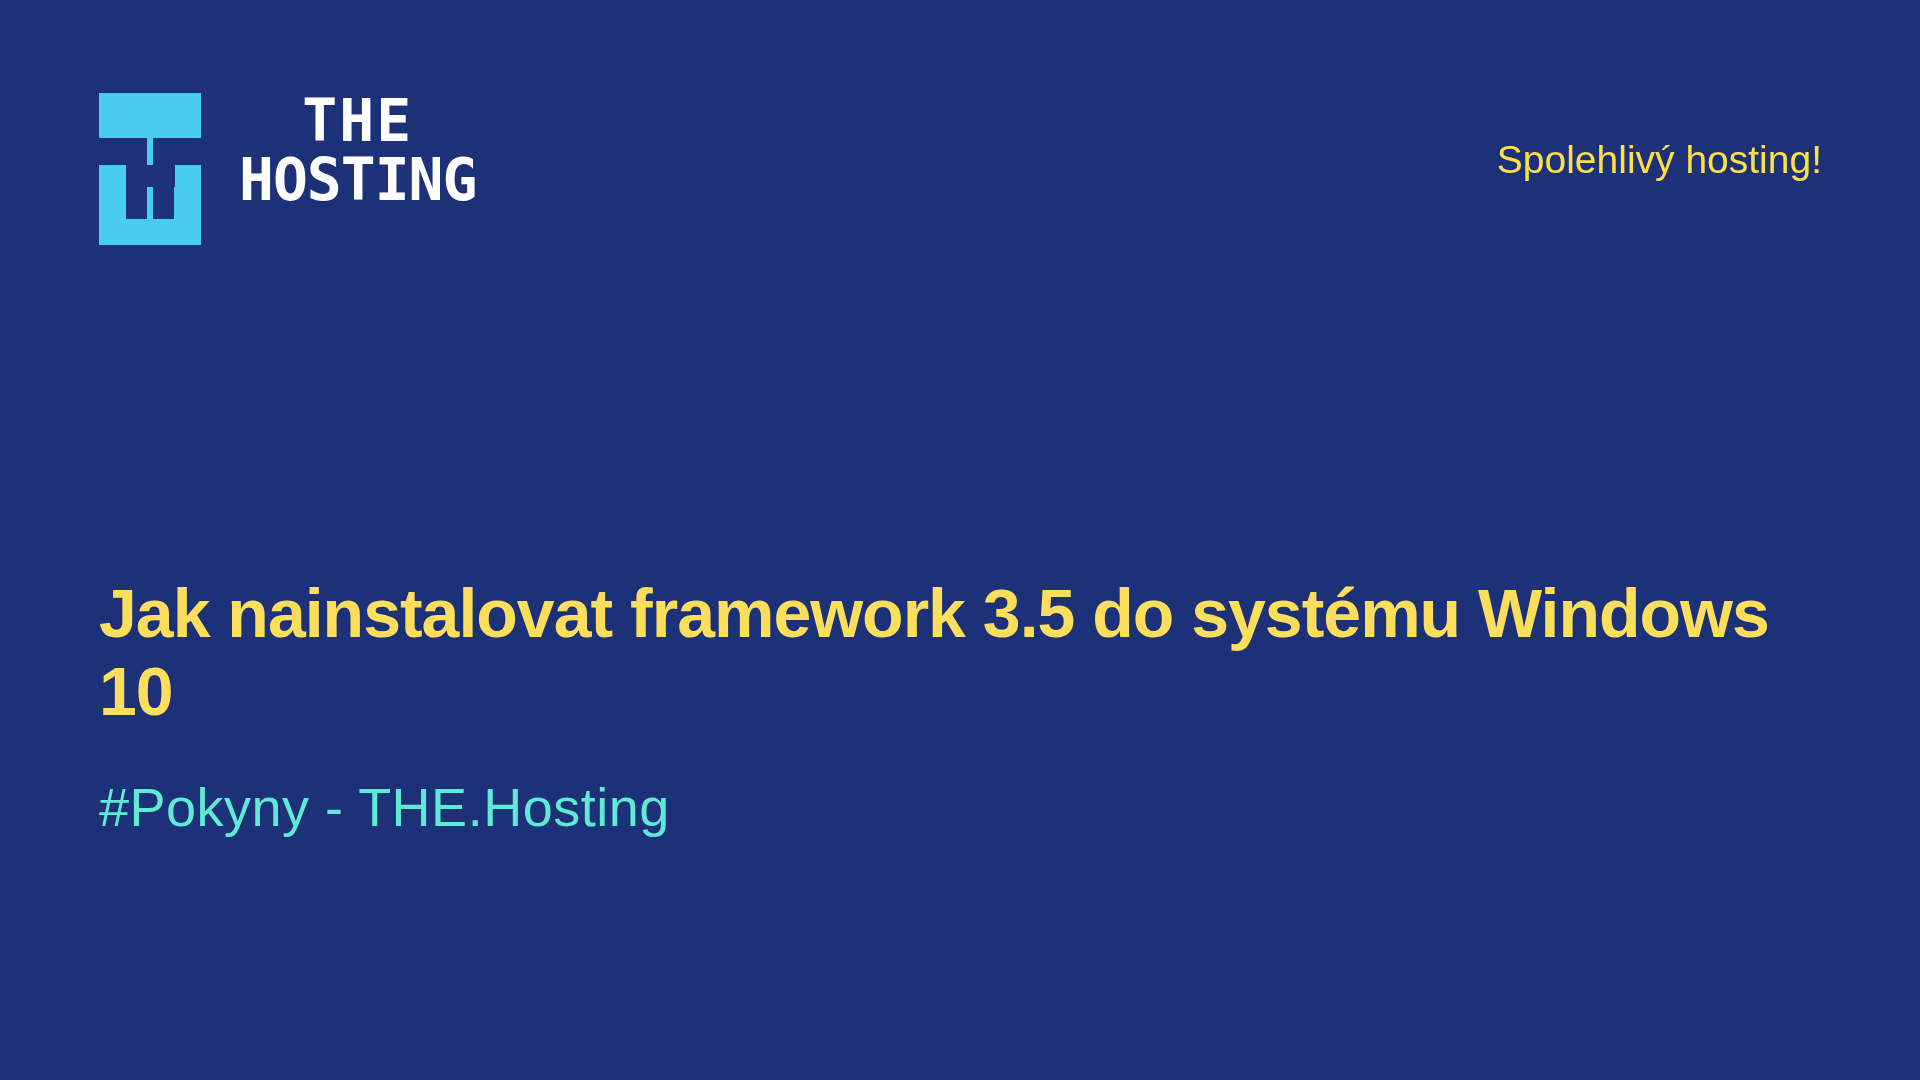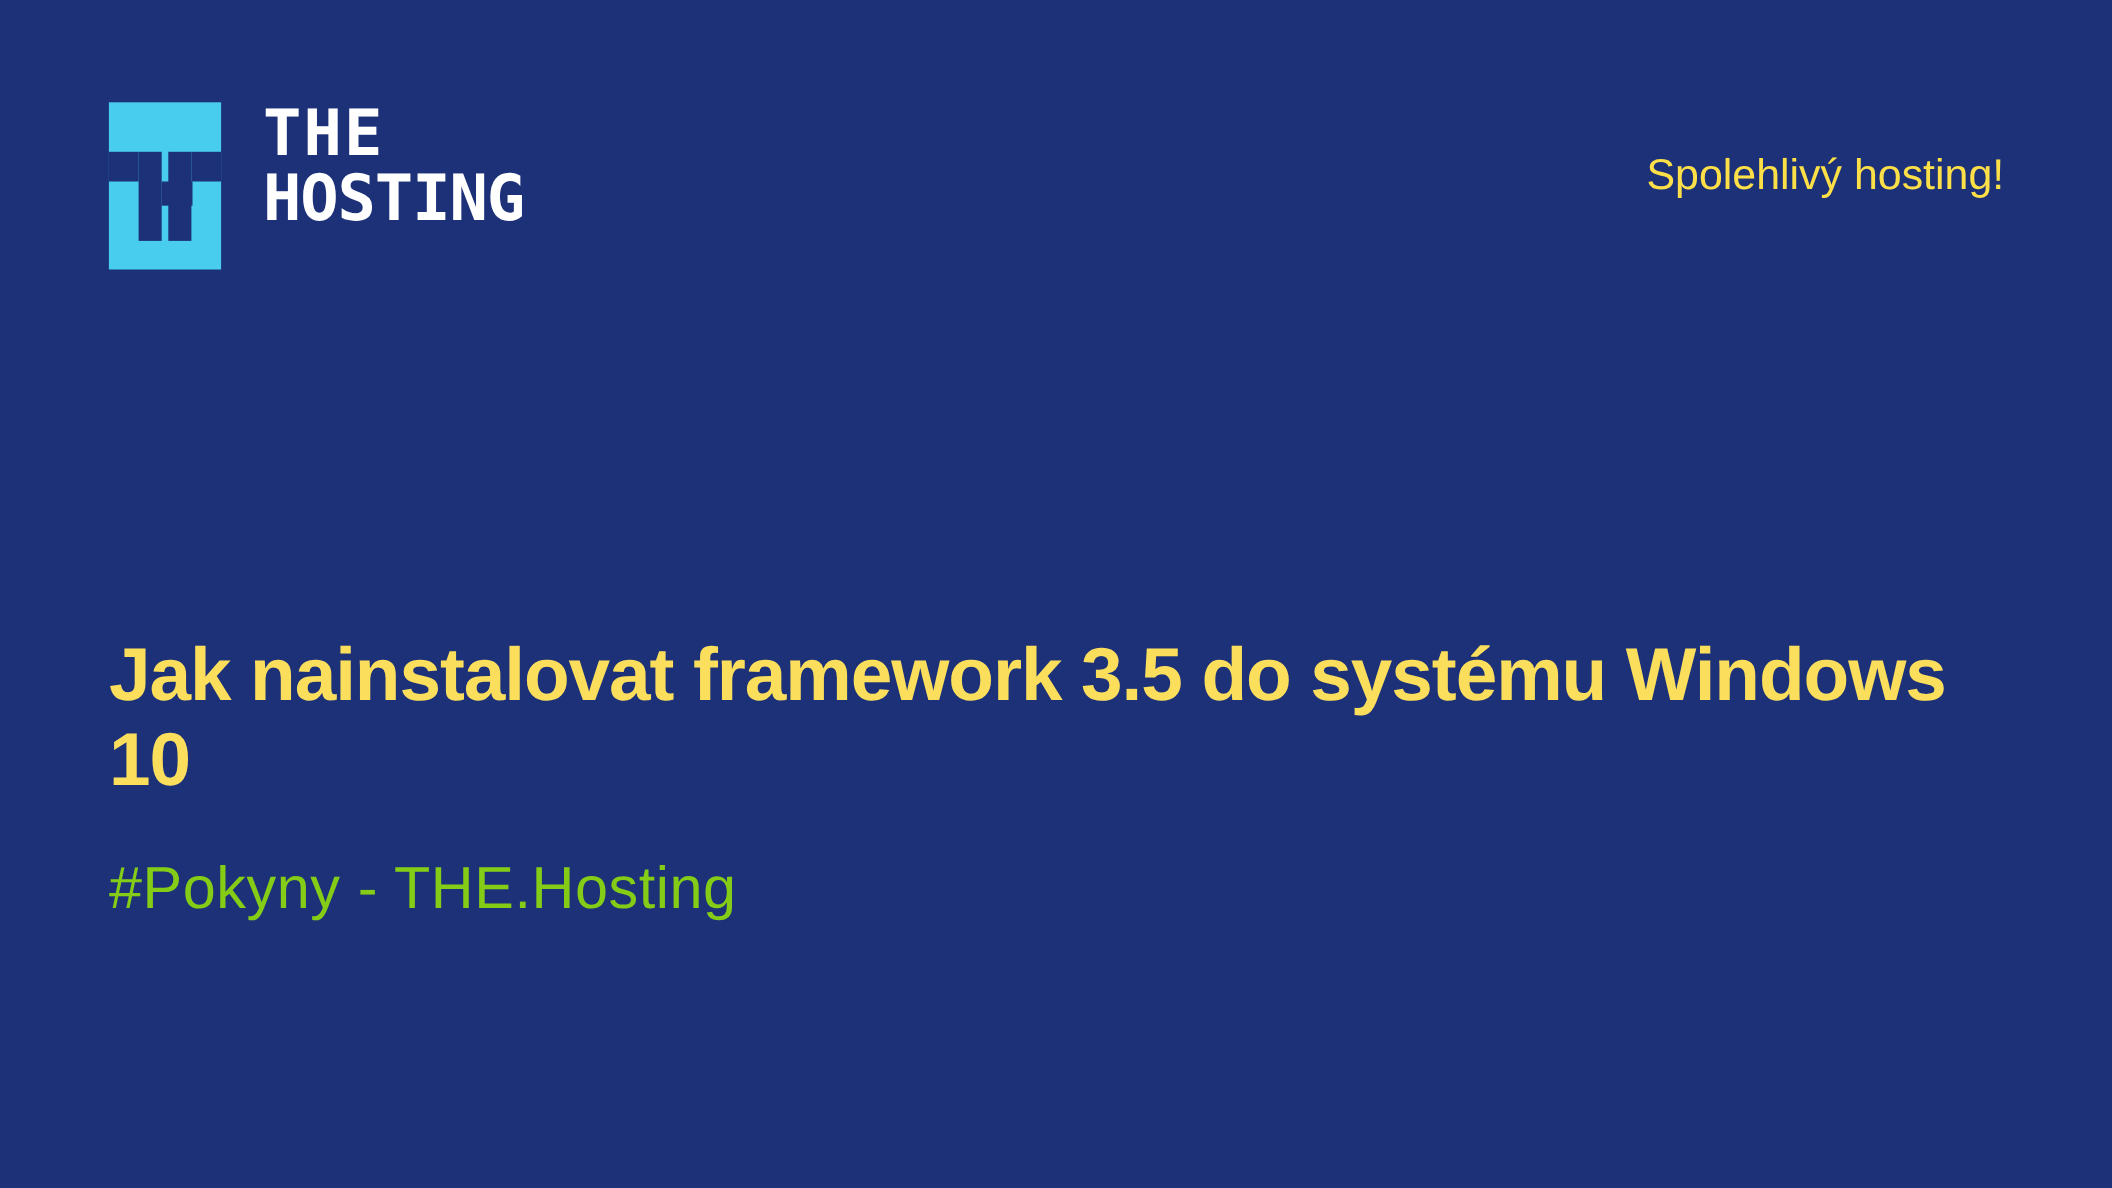--- a/index.html
+++ b/index.html
@@ -16,20 +16,21 @@
     font-family:"Liberation Sans", sans-serif;
     position:relative;
   }
 
   
   .header {
     position:absolute;
     top:0; left:0;
     width:1920px;
     height:260px;
+    text-align:center;
   }
 
   .brand {
     position:absolute;
     left:99px;
     top:93px;
     display:flex;
     align-items:flex-start;
   }
 
@@ -117,21 +118,21 @@
     font-family:"Liberation Sans Narrow","Liberation Sans", sans-serif;
     font-weight:bold;
     font-size:68px;
     line-height:1.14;
     letter-spacing:-1px;
     max-width:1730px;
   }
 
   .subtitle {
     margin-top:48px;
-    color:#84cc16;
+    color:#5eead4;
     font-family:"Liberation Sans", sans-serif;
     font-weight:normal;
     font-size:54px;
     line-height:1.1;
     letter-spacing:0.5px;
   }
 </style>
 </head>
 <body>
 

